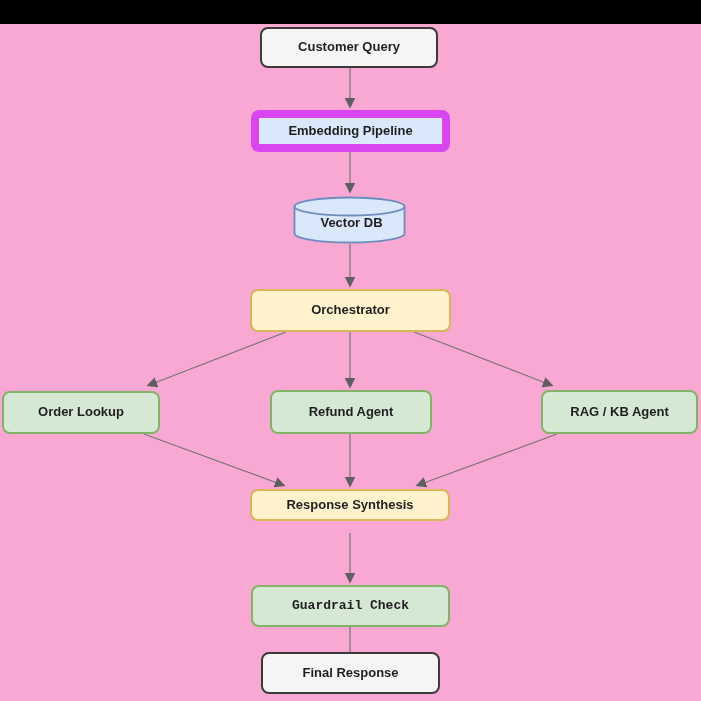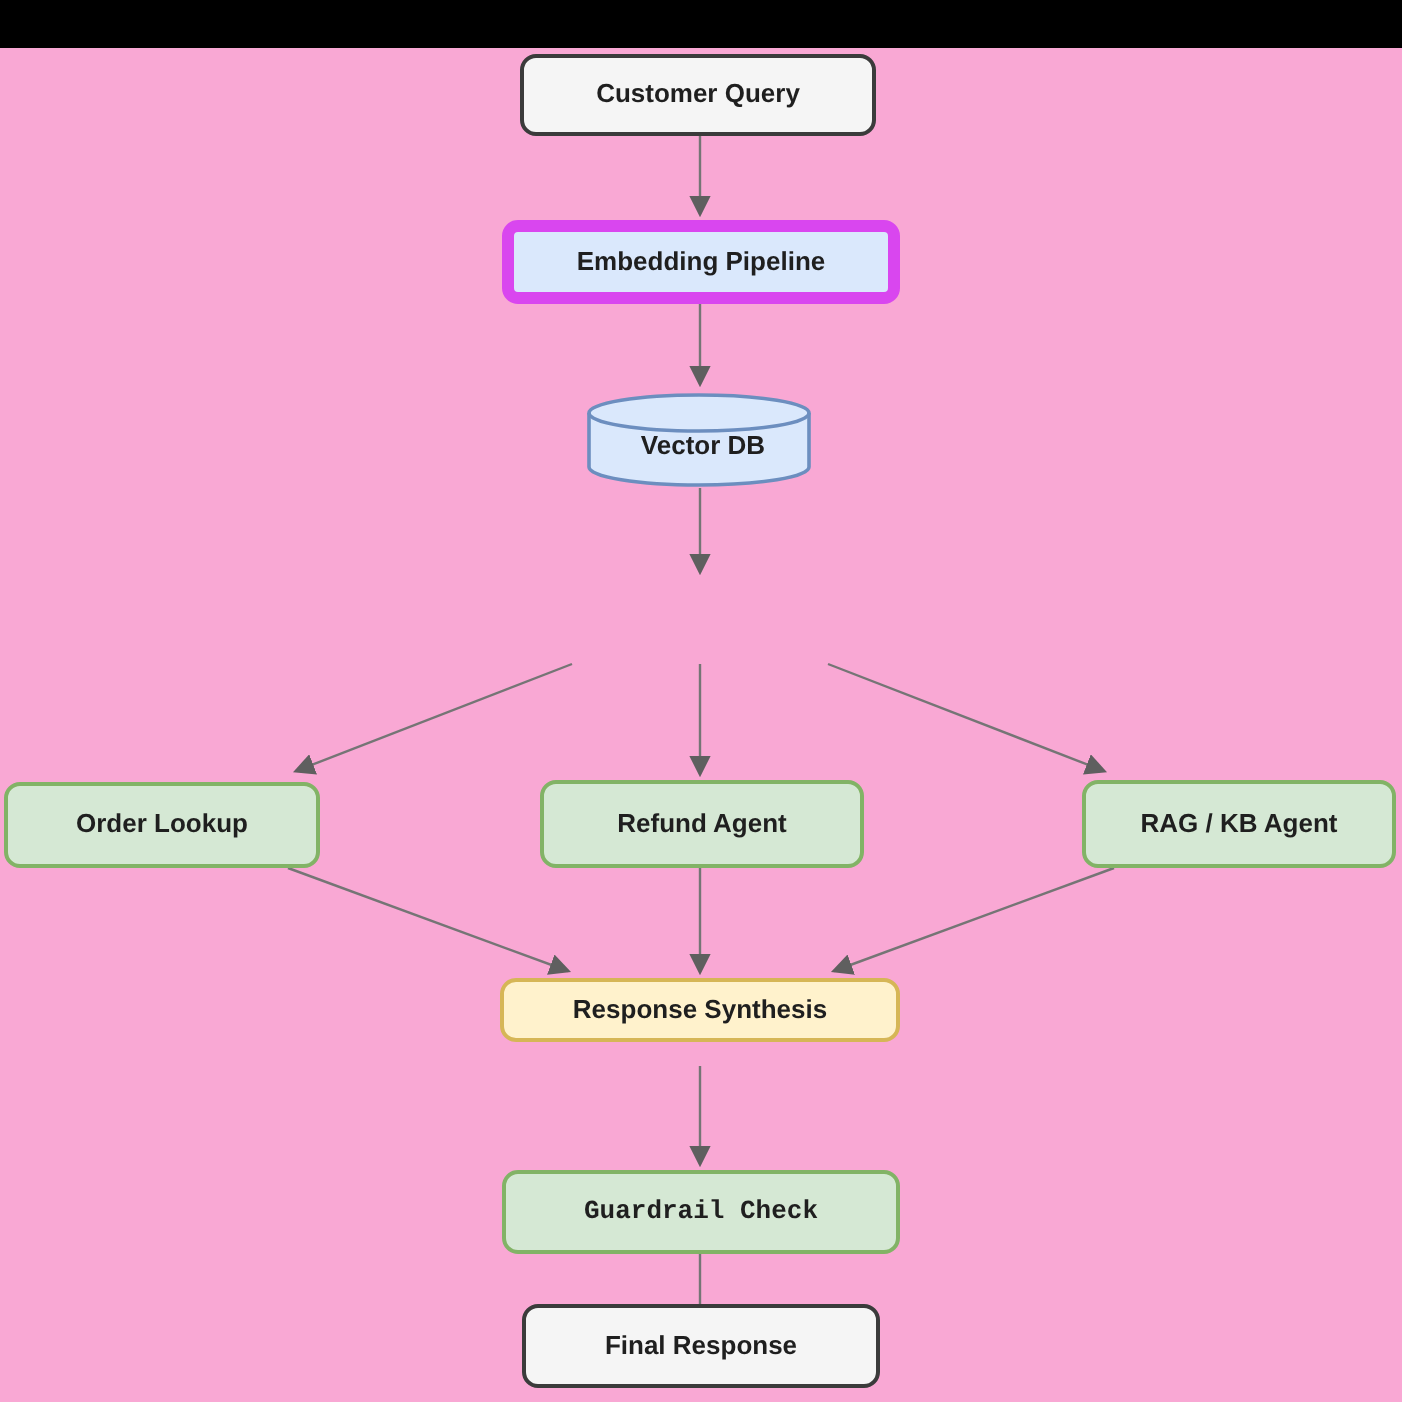--- a/index.html
+++ b/index.html
@@ -21,21 +21,21 @@
     align-items: center;
     justify-content: center;
     border-radius: 8px;
     font-weight: bold;
     font-size: 13px;
     color: #1f1f1f;
     text-align: center;
     line-height: 1.15;
   }
   .style-neutral { background: #f5f5f5; border: 2px solid #3b3b3b; }
-  .style-blue    { background: #dae8fc; border: 6px solid #d946ef; }
+  .style-blue    { background: #dae8fc; border: 8px solid #d946ef; }
   .style-yellow  { background: #fff2cc; border: 2px solid #d6b656; }
   .style-green   { background: #d5e8d4; border: 2px solid #82b366; text-align: center; }
   .shape-cylinder { background: transparent; border: none; border-radius: 0; }
   .shape-cylinder .cyl { position: absolute; left: 0; top: 0; }
   .shape-cylinder .node-label { position: relative; padding-top: 7px; }
 </style>
 </head>
 <body>
 
 <div class="canvas">
@@ -68,20 +68,23 @@
   </div>
 
   <div class="node shape-cylinder" style="left:293px; top:172px; width:117px; height:48px;">
     <svg class="cyl" width="113" height="48" viewBox="0 0 113 48">
       <path d="M1.5 10.5 A55 9 0 0 1 111.5 10.5 L111.5 37.5 A55 9 0 0 1 1.5 37.5 Z" fill="#dae8fc" stroke="#6c8ebf" stroke-width="1.8"></path>
       <path d="M1.5 10.5 A55 9 0 0 0 111.5 10.5" fill="none" stroke="#6c8ebf" stroke-width="1.8"></path>
     </svg>
     <span class="node-label">Vector DB</span>
   </div>
 
+  <div class="node style-yellow" style="left:250px; top:265px; width:201px; height:43px;">
+    <span class="node-label">Orchestrator</span>
+  </div>
 
   <div class="node style-green" style="left:2px; top:367px; width:158px; height:43px;">
     <span class="node-label">Order Lookup</span>
   </div>
 
   <div class="node style-green" style="left:270px; top:366px; width:162px; height:44px;">
     <span class="node-label">Refund Agent</span>
   </div>
 
   <div class="node style-green" style="left:541px; top:366px; width:157px; height:44px;">

